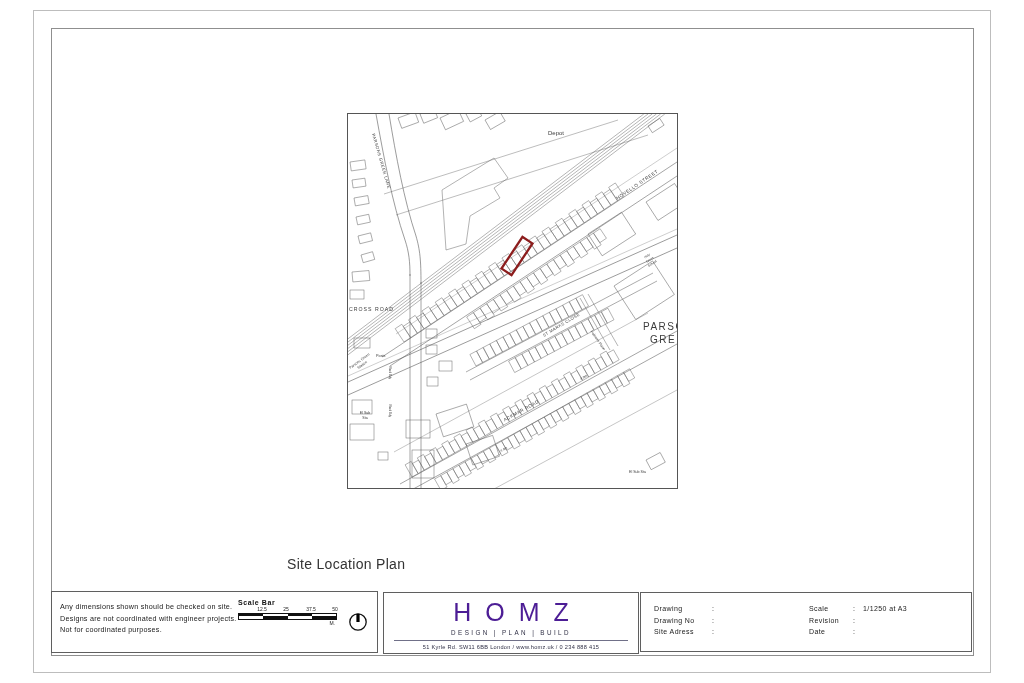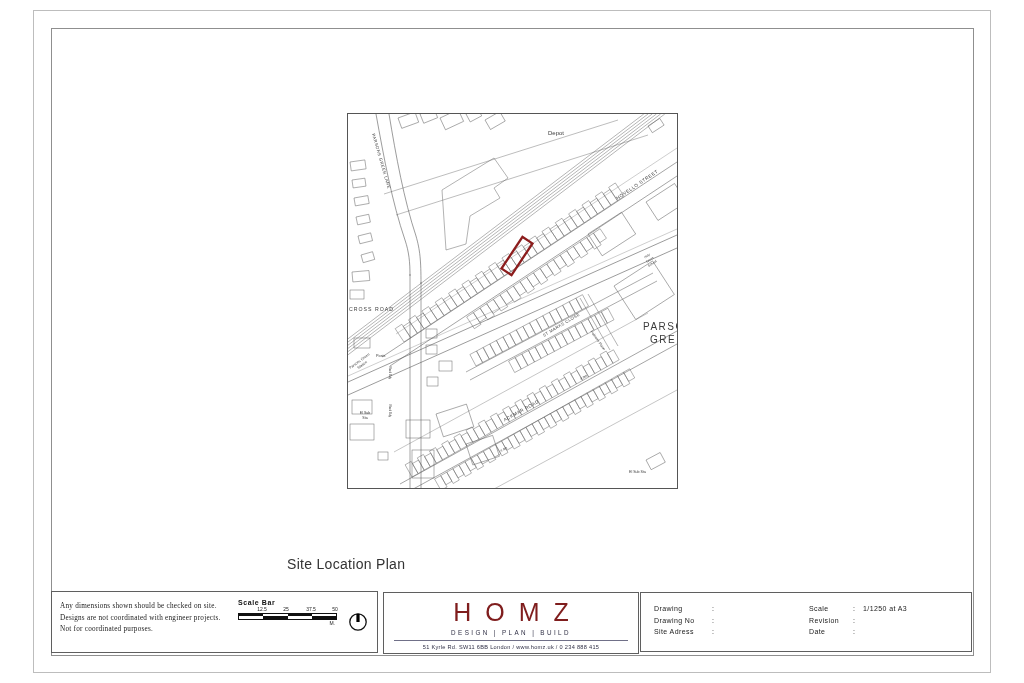--- a/index.html
+++ b/index.html
@@ -8,21 +8,21 @@
   #outer-border{left:33px;top:10px;width:956px;height:661px;border:1px solid #bdbdbd;}
   #inner-frame{left:51px;top:28px;width:921px;height:626px;border:1px solid #8f8f8f;}
   #map-box{left:347px;top:113px;width:329px;height:374px;border:1px solid #555;background:#fff;}
   #map-box svg{display:block;}
   #caption{left:287px;top:556px;font-size:14px;color:#333;letter-spacing:.3px;}
   
   .tb-box{border:1px solid #5f5f5f;background:#fff;}
   #tb-notes{left:51px;top:591px;width:325px;height:60px;}
   #tb-logo{left:383px;top:592px;width:254px;height:60px;text-align:center;}
   #tb-info{left:640px;top:592px;width:330px;height:58px;}
-  .note-line{font-size:7.2px;line-height:11.5px;letter-spacing:.25px;color:#1a1a1a;font-family:Liberation Serif, serif;}
+  .note-line{font-size:7.2px;line-height:11.5px;letter-spacing:.25px;color:#1a1a1a;}
   #notes-text{left:8px;top:9px;}
   
   #scalebar{left:186px;top:7px;width:100px;}
   #scalebar .sb-title{font-size:7px;font-weight:600;letter-spacing:.6px;color:#111;}
   #sb-ticks{position:relative;height:7px;font-size:5px;color:#222;}
   #sb-ticks span{position:absolute;width:20px;text-align:center;}
   #sb-bar{width:97px;border:.7px solid #111;}
   .sb-row{display:flex;height:2.4px;}
   .sb-seg{width:24.25px;height:100%;}
   .b{background:#111;} .w{background:#fff;}
@@ -408,21 +408,21 @@
     <div id="sb-unit">M.</div>
   </div>
 
   <svg class="abs" style="left:293px;top:17px" width="26" height="26" viewBox="0 0 26 26">
     <circle cx="13" cy="13" r="8.2" fill="none" stroke="#111" stroke-width="1.3"></circle>
     <rect x="11.4" y="4.8" width="3.2" height="8.2" fill="#000"></rect>
   </svg>
 </div>
 
 <div class="abs tb-box" id="tb-logo">
-  <div id="wordmark" style="color: #7f1d1d;">HOMZ</div>
+  <div id="wordmark" style="color: #4c1d95;">HOMZ</div>
   <div id="tagline" style="color: rgb(47, 47, 69);">DESIGN | PLAN | BUILD</div>
   <div id="contact" style="color: rgb(47, 47, 69);">51 Kyrle Rd. SW11 6BB London / www.homz.uk / 0 234 888 415</div>
 </div>
 
 <div class="abs tb-box" id="tb-info">
   <div class="info-col" id="info-col1">
     <div class="tr">
       <span class="tl">Drawing</span>
       <span class="tc">:</span>
       <span class="tv"></span>

